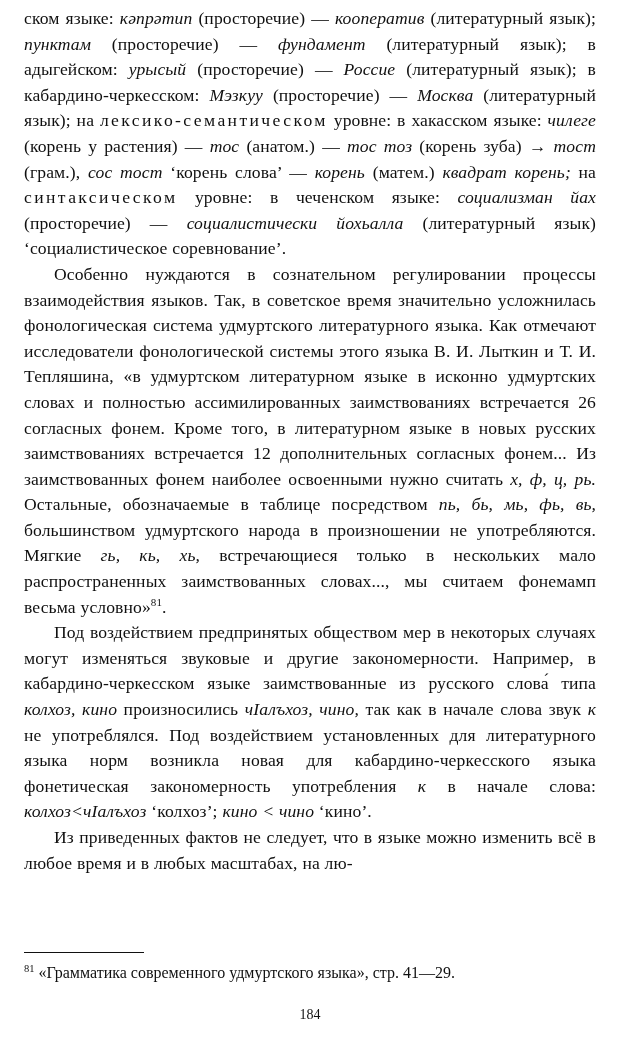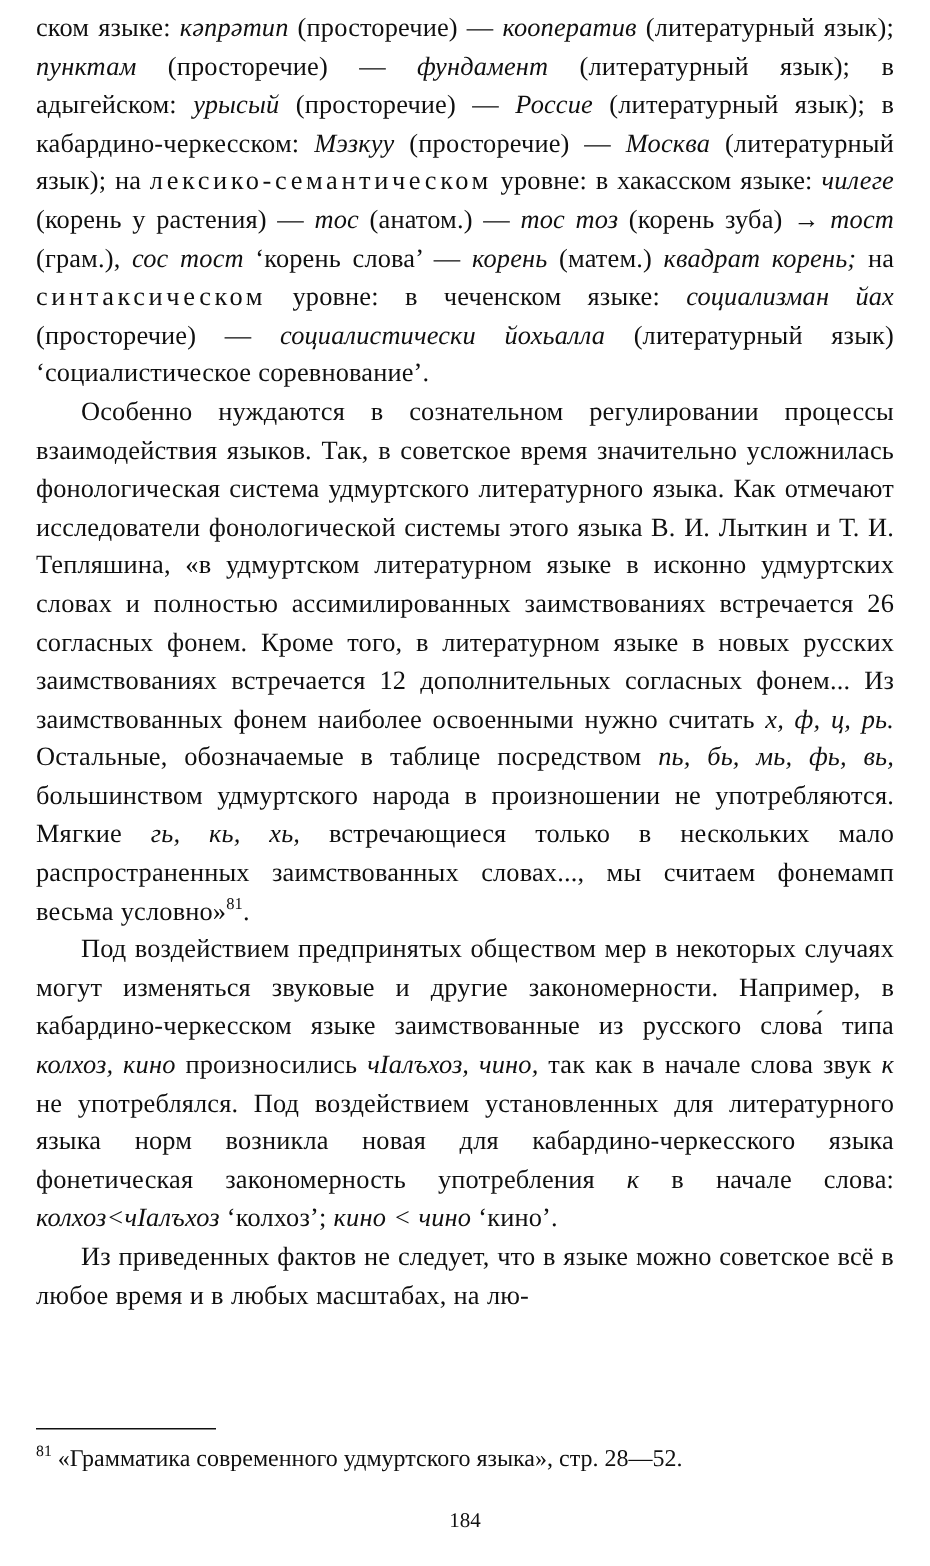--- a/index.html
+++ b/index.html
@@ -80,24 +80,24 @@
   }
 </style>
 </head>
 <body>
 
 <div class="page">
   <div class="body-text" id="body-container">
       <p class="blk"><span>ском  языке:  </span><i>кәпрәтип</i><span>  (просторечие) — </span><i>кооператив</i><span> (литературный  язык); </span><i>пунктам</i><span>  (просторечие) — </span><i>фундамент</i><span> (литературный  язык); в  адыгейском: </span><i>урысый</i><span> (просторечие) — </span><i>Россие</i><span>  (литературный  язык);  в  кабардино-черкесском: </span><i>Мэзкуу</i><span>  (просторечие) — </span><i>Москва</i><span>  (литературный  язык); на </span><span class="sp">лексико-семантическом</span><span> уровне:  в  хакасском  языке: </span><i>чилеге</i><span>  (корень  у  растения) — </span><i>тос</i><span> (анатом.) — </span><i>тос тоз</i><span> (корень зуба)  → </span><i>тост</i><span> (грам.), </span><i>сос тост</i><span> ‘корень  слова’ — </span><i>корень</i><span>  (матем.)  </span><i>квадрат  корень;</i><span>  на </span><span class="sp">синтаксическом</span><span> уровне: в чеченском языке: </span><i>социализман  йах</i><span>  (просторечие) — </span><i>социалистически   йохьалла</i><span>  (литературный   язык)  ‘социалистическое   соревнование’.</span></p>
       <p class="blk indent"><span>Особенно  нуждаются  в  сознательном  регулировании процессы взаимодействия языков. Так, в советское время значительно усложнилась фонологическая система удмуртского  литературного  языка.  Как  отмечают  исследователи фонологической  системы  этого  языка  В.  И.  Лыткин и Т. И. Тепляшина, «в удмуртском литературном языке в исконно удмуртских словах и полностью ассимилированных заимствованиях встречается 26 согласных фонем. Кроме  того,  в литературном  языке  в новых  русских  заимствованиях  встречается  12 дополнительных  согласных  фонем... Из  заимствованных  фонем  наиболее  освоенными  нужно считать </span><i>х, ф, ц, рь.</i><span> Остальные, обозначаемые  в таблице посредством </span><i>пь, бь,  мь,  фь,  вь,</i><span>  большинством  удмуртского народа  в  произношении  не  употребляются.  Мягкие </span><i>гь,  кь, хь,</i><span> встречающиеся  только  в  нескольких мало  распространенных  заимствованных  словах...,  мы  считаем фонемамп весьма условно»</span><span class="sup">81</span><span>.</span></p>
       <p class="blk indent"><span>Под  воздействием  предпринятых  обществом  мер  в некоторых  случаях  могут  изменяться  звуковые  и  другие закономерности.  Например,  в  кабардино-черкесском  языке заимствованные  из русского слова́ типа </span><i>колхоз, кино</i><span> произносились </span><i>чIалъхоз, чино,</i><span> так как в начале слова звук </span><i>к</i><span> не употреблялся.  Под  воздействием  установленных  для  литературного  языка  норм  возникла  новая  для  кабардино-черкесского  языка  фонетическая  закономерность  употребления </span><i>к</i><span> в начале слова: </span><i>колхоз&lt;чIалъхоз</i><span> ‘колхоз’; </span><i>кино &lt; чино</i><span> ‘кино’.</span></p>
-      <p class="blk indent"><span>Из приведенных фактов не следует, что в языке можно советское  всё  в любое  время  и  в любых  масштабах,  на лю-</span></p>
+      <p class="blk indent"><span>Из приведенных фактов не следует, что в языке можно изменить  всё  в любое  время  и  в любых  масштабах,  на лю-</span></p>
     </div>
 
   <div class="footnote-rule"></div>
 
   <div class="footnote">
     <span class="sup">81</span>
-    <span>«Грамматика  современного  удмуртского  языка»,  стр.  28—52.</span>
+    <span>«Грамматика  современного  удмуртского  языка»,  стр.  41—29.</span>
   </div>
 
   <div class="page-number">184</div>
 </div>
 
 </body></html>

